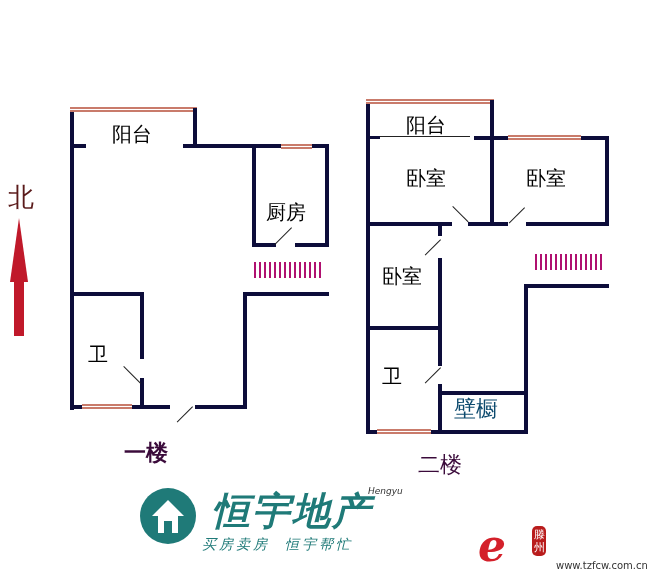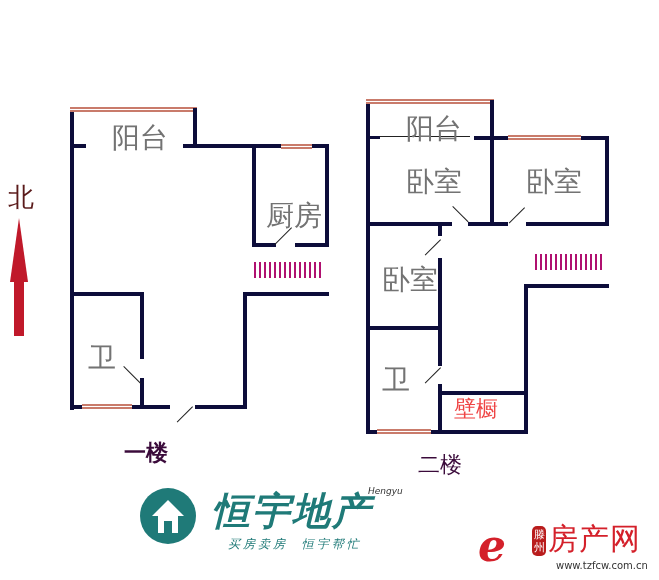--- a/index.html
+++ b/index.html
@@ -1,21 +1,21 @@
 <!DOCTYPE html>
 <html><head>
 <meta charset="utf-8">
 <style>
   html,body{margin:0;padding:0;background:#fff;}
   body{width:659px;height:580px;position:relative;overflow:hidden;font-family:"DejaVu Sans",sans-serif;}
   .abs{position:absolute;}
   .wall{position:absolute;background:#0d0d3a;}
   .win{position:absolute;background:#fff;border-top:2px solid #c97b6b;border-bottom:2px solid #c97b6b;box-sizing:border-box;}
-  .label{position:absolute;color:#737373;font-size:28px;line-height:1;white-space:nowrap;}
-  .label.dark{color:#ef4444;}
+  .label{position:absolute;color:#000000;font-size:20px;line-height:1;white-space:nowrap;}
+  .label.dark{color:#0c4a6e;}
   .floor-label{position:absolute;color:#3a0a3a;font-size:22px;white-space:nowrap;}
   .door{position:absolute;height:1px;background:#222;transform-origin:0 0;}
   .stairs{position:absolute;display:flex;gap:3px;}
   .stairs span{display:block;width:2px;height:100%;background:#b01070;}
 </style>
 </head>
 <body>
 
 <div class="abs" style="left:8px;top:180px;width:30px;height:170px;">
   <div style="position:absolute;left:0;top:0;font-size:26px;color:#5a1a1a;font-family:'DejaVu Serif',serif;">北</div>
@@ -127,21 +127,20 @@
 </div>
 
 <div class="abs" style="left:136px;top:482px;width:300px;height:70px;">
   <div style="position:absolute;left:4px;top:6px;width:56px;height:56px;border-radius:50%;background:#1f7a78;">
     <div style="position:absolute;left:12px;top:12px;width:0;height:0;border-left:16px solid transparent;border-right:16px solid transparent;border-bottom:16px solid #fff;"></div>
     <div style="position:absolute;left:18px;top:27px;width:20px;height:18px;background:#fff;"></div>
     <div style="position:absolute;left:24px;top:33px;width:8px;height:12px;background:#1f7a78;"></div>
   </div>
   <div style="position:absolute;left:232px;top:4px;font-size:9px;font-style:italic;color:#333;">Hengyu</div>
   <div style="position:absolute;left:76px;top:10px;font-size:38px;font-weight:bold;font-style:italic;color:#1f7a78;letter-spacing:2px;line-height:1;">恒宇地产</div>
-  <div style="position:absolute;left:92px;top:54px;font-size:12px;font-style:italic;color:#1f7a78;letter-spacing:3px;white-space:pre;">买房卖房  恒宇帮忙</div>
+  <div style="position:absolute;left:66px;top:54px;font-size:14px;font-style:italic;color:#1f7a78;letter-spacing:3px;white-space:pre;">买房卖房  恒宇帮忙</div>
 </div>
 
 <div class="abs" style="left:474px;top:522px;width:185px;height:58px;">
   <div style="position:absolute;left:4px;top:2px;font-size:44px;font-style:italic;font-weight:bold;color:#d4202a;font-family:'DejaVu Serif',serif;line-height:1;">e</div>
   <div style="position:absolute;left:58px;top:4px;width:12px;font-size:11px;line-height:13px;color:#fff;background:#b91c1c;border-radius:5px;text-align:right;padding:2px 1px;">滕州</div>
-  <div style="position:absolute;left:74px;top:2px;font-size:30px;color:#d4202a;line-height:1;letter-spacing:1px;">房产网</div>
   <div style="position:absolute;left:82px;top:38px;font-size:10px;color:#333;">www.tzfcw.com.cn</div>
 </div>
 
 </body></html>

